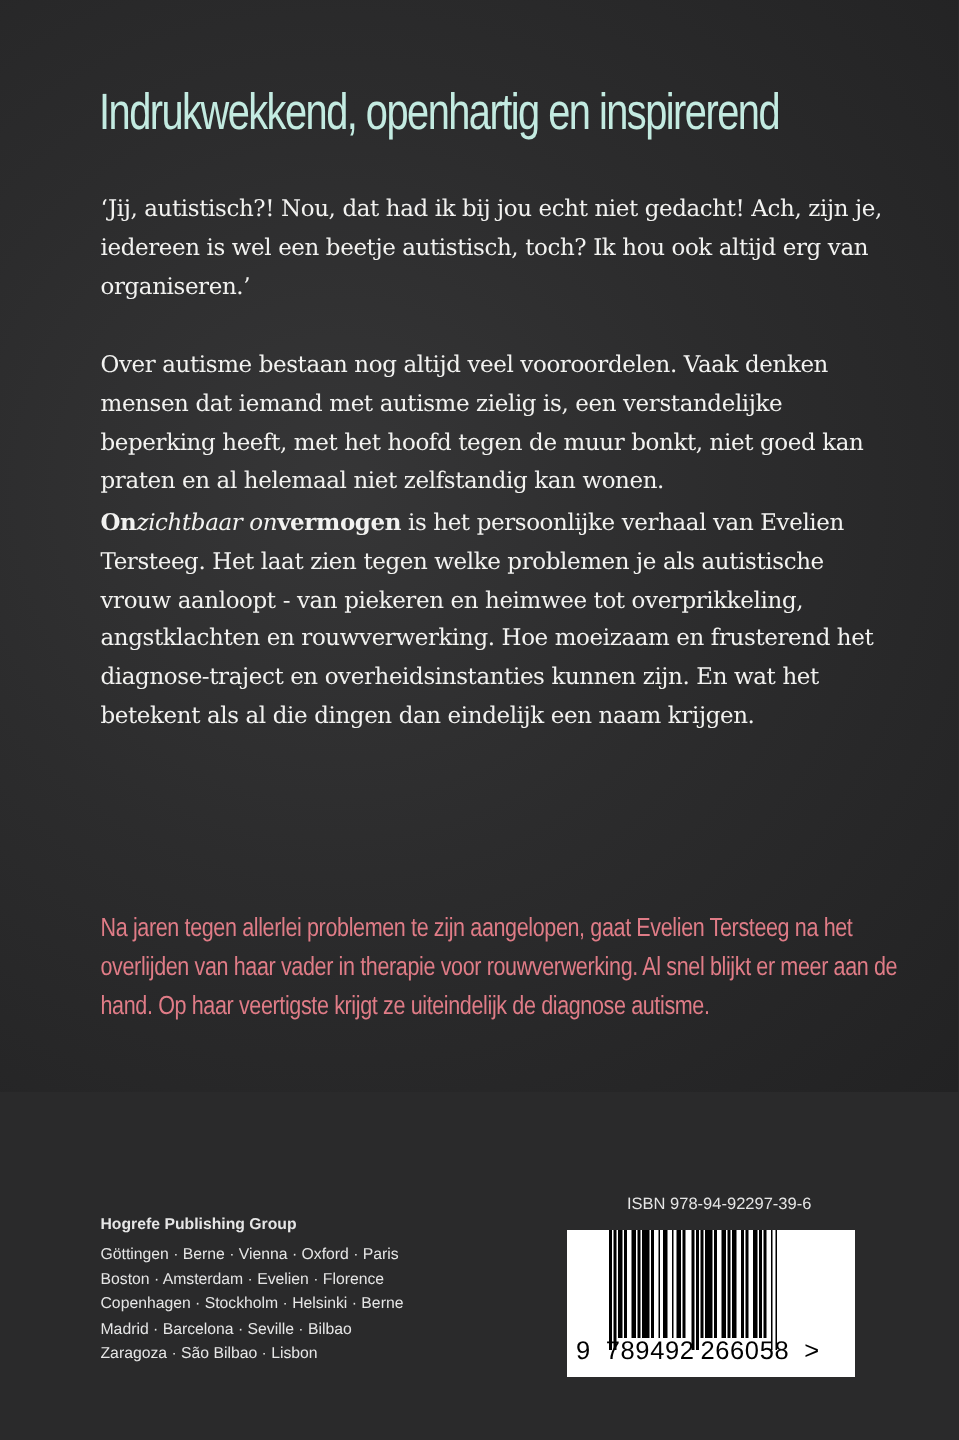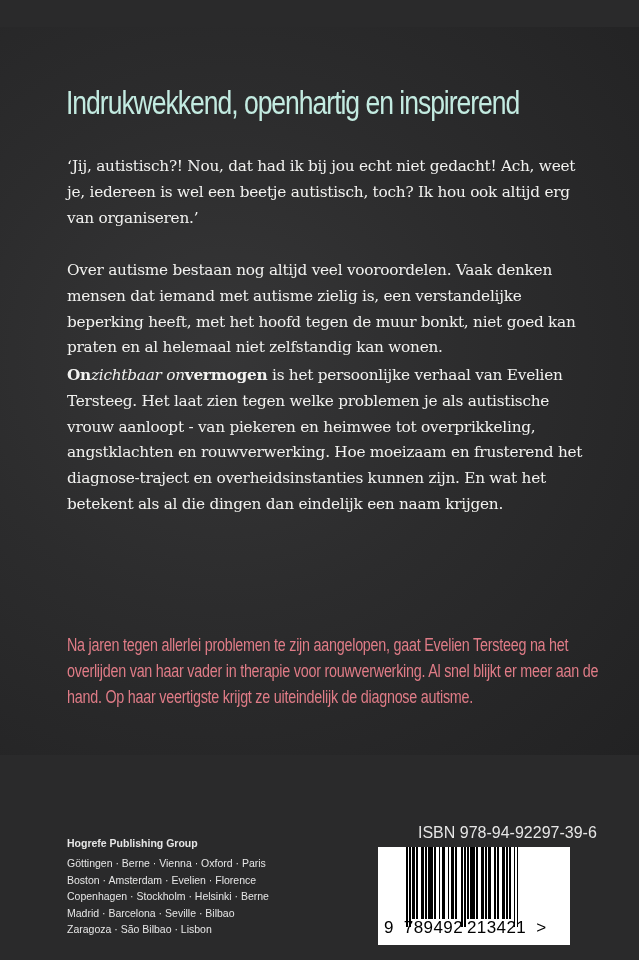--- a/index.html
+++ b/index.html
@@ -5,21 +5,20 @@
     html, body { margin: 0; padding: 0; }
     body {
       width: 639px; height: 960px; overflow: hidden;
       background: #2a2a2b;
       position: relative;
     }
     .cover {
       position: absolute; left: 0; top: 0; width: 639px; height: 728px;
       background:
         radial-gradient(ellipse at 35% 45%, #363637 0%, #2c2c2d 45%, #222223 100%);
-      margin-top: 27px;
     }
     .title {
       position: absolute; left: 66px; top: 56px;
       font-family: "Liberation Sans", sans-serif;
       font-size: 34px; font-weight: normal;
       color: #c3ebe1;
       letter-spacing: -1.3px;
       transform: scaleX(0.78); transform-origin: left top;
       white-space: nowrap;
     }
@@ -51,21 +50,21 @@
       position: absolute; left: 67px; top: 809px;
       font-family: "Liberation Sans", sans-serif;
       color: #e6e6e6;
     }
     .pub-name { font-size: 10.5px; font-weight: bold; line-height: 14px; margin-bottom: 5px; }
     .pub-cities { font-size: 10.5px; line-height: 16.6px; }
     .pub-url { font-size: 10.5px; line-height: 14px; margin-top: 6px; }
     .isbn-label {
       position: absolute; left: 418px; top: 797px;
       font-family: "Liberation Sans", sans-serif;
-      font-size: 16px; color: #e6e6e6;
+      font-size: 11px; color: #e6e6e6;
     }
     .barcode-box {
       position: absolute; left: 378px; top: 820px; width: 192px; height: 98px;
       background: #ffffff;
     }
     .bars {
       position: absolute; left: 28px; top: 0; width: 112px; height: 78px;
       display: flex; align-items: flex-start;
     }
     .bars span { display: block; height: 72px; background: #000; }
@@ -81,21 +80,21 @@
     .barcode-digits .grp2 { margin-left: 4px; }
     .barcode-digits .arrow { margin-left: 10px; }
   </style>
 </head>
 <body>
 
 <div class="cover">
 
   <div class="title">Indrukwekkend, openhartig en inspirerend</div>
 
-  <p class="body-text p1">‘Jij, autistisch?! Nou, dat had ik bij jou echt niet gedacht! Ach, weet je, iedereen is wel een beetje autistisch, toch? Ik hou ook altijd erg van organiseren.’</p>
+  <p class="body-text p1">‘Jij, autistisch?! Nou, dat had ik bij jou echt niet gedacht! Ach, zijn je, iedereen is wel een beetje autistisch, toch? Ik hou ook altijd erg van organiseren.’</p>
 
   <p class="body-text p2">Over autisme bestaan nog altijd veel vooroordelen. Vaak denken mensen dat iemand met autisme zielig is, een verstandelijke beperking heeft, met het hoofd tegen de muur bonkt, niet goed kan praten en al helemaal niet zelfstandig kan wonen.</p>
 
   <p class="body-text p3"><span class="em-bold">On</span><span class="em-ital">zichtbaar on</span><span class="em-bold">vermogen</span><span> is het persoonlijke verhaal van Evelien Tersteeg. Het laat zien tegen welke problemen je als autistische vrouw aanloopt - van piekeren en heimwee tot overprikkeling, angstklachten en rouwverwerking. Hoe moeizaam en frusterend het diagnose-traject en overheidsinstanties kunnen zijn. En wat het betekent als al die dingen dan eindelijk een naam krijgen.</span></p>
 
 
   <p class="pink">Na jaren tegen allerlei problemen te zijn aangelopen, gaat Evelien Tersteeg na het overlijden van haar vader in therapie voor rouwverwerking. Al snel blijkt er meer aan de hand. Op haar veertigste krijgt ze uiteindelijk de diagnose autisme.</p>
 
   <div class="publisher">
     <div class="pub-name">Hogrefe Publishing Group</div>
@@ -162,16 +161,16 @@
         <span style="width:3px"></span>
         <span class="gap" style="width:1.5px"></span>
         <span style="width:1.5px"></span>
         <span class="gap" style="width:1.5px"></span>
         <span style="width:1.5px"></span>
         <span class="gap" style="width:3px"></span>
       <span class="guard" style="width:1.5px"></span>
         <span class="gap" style="width:1.5px"></span>
         <span class="guard" style="width:1.5px"></span>
     </div>
-    <div class="barcode-digits"><span class="lead">9</span><span>789492</span><span class="grp2">213421</span><span class="arrow">&gt;</span></div>
+    <div class="barcode-digits"><span class="lead">9</span><span>789492</span><span class="grp2">266058</span><span class="arrow">&gt;</span></div>
   </div>
 
 </div>
 
 </body></html>

